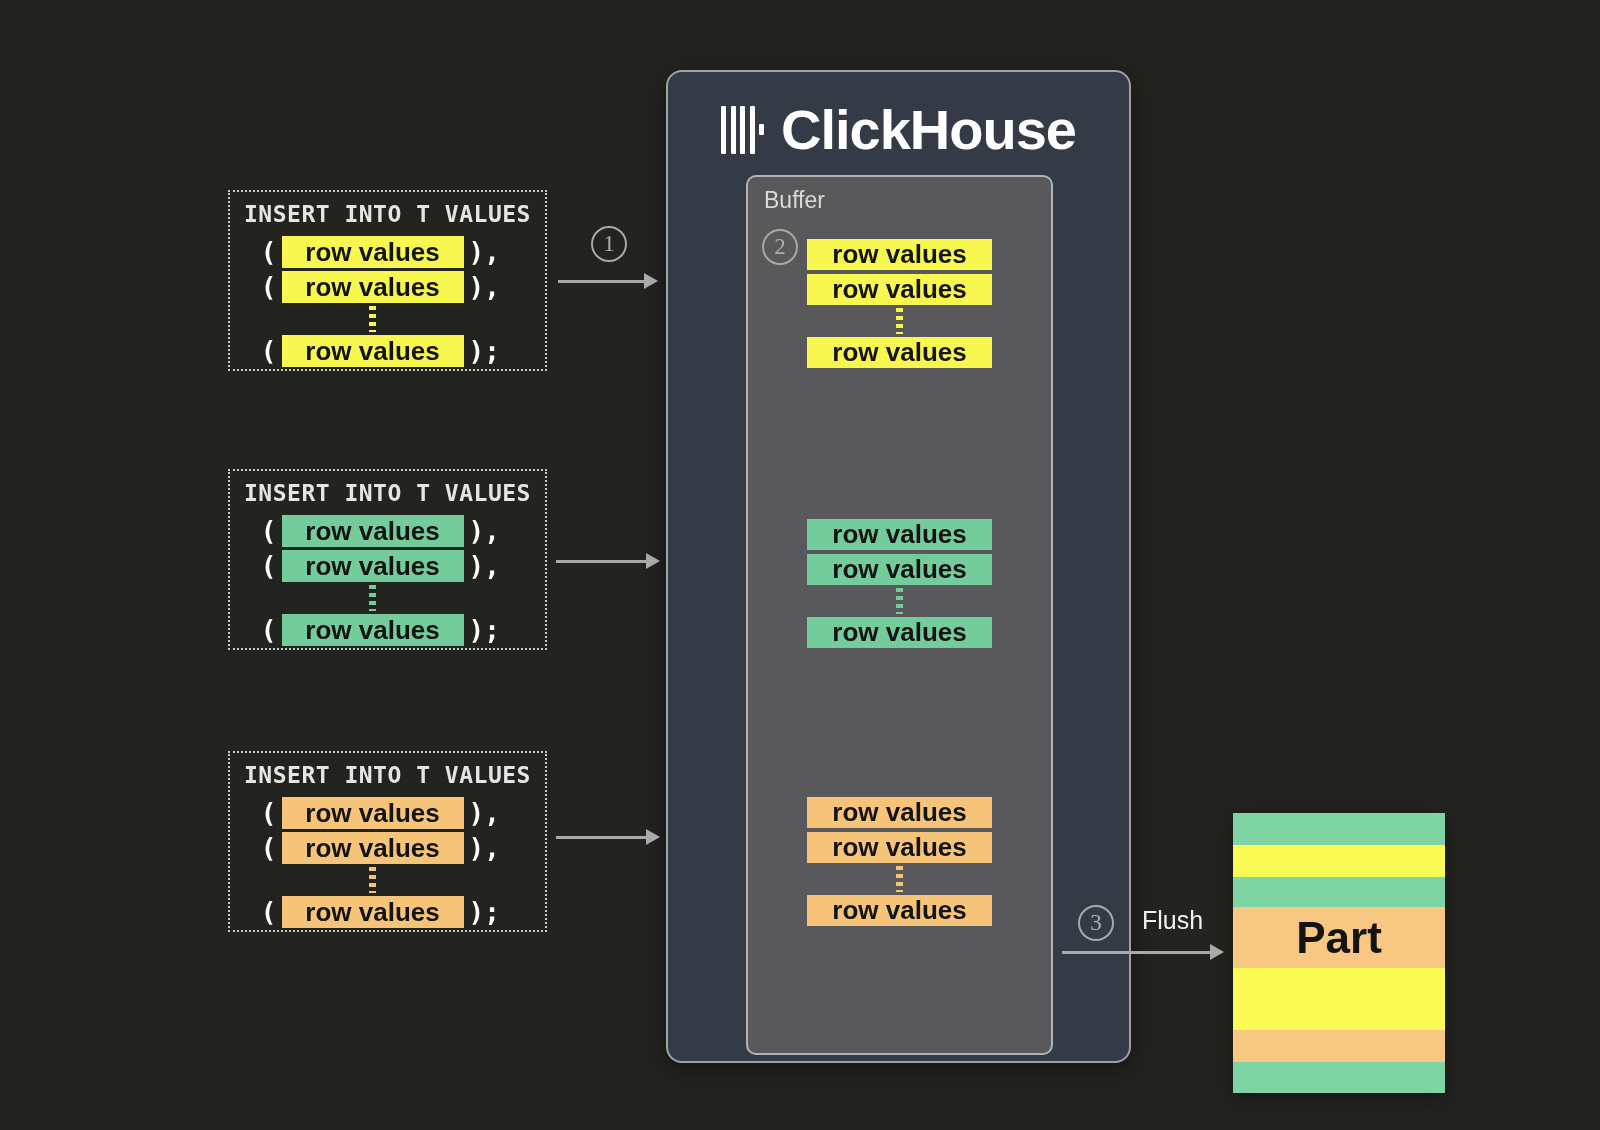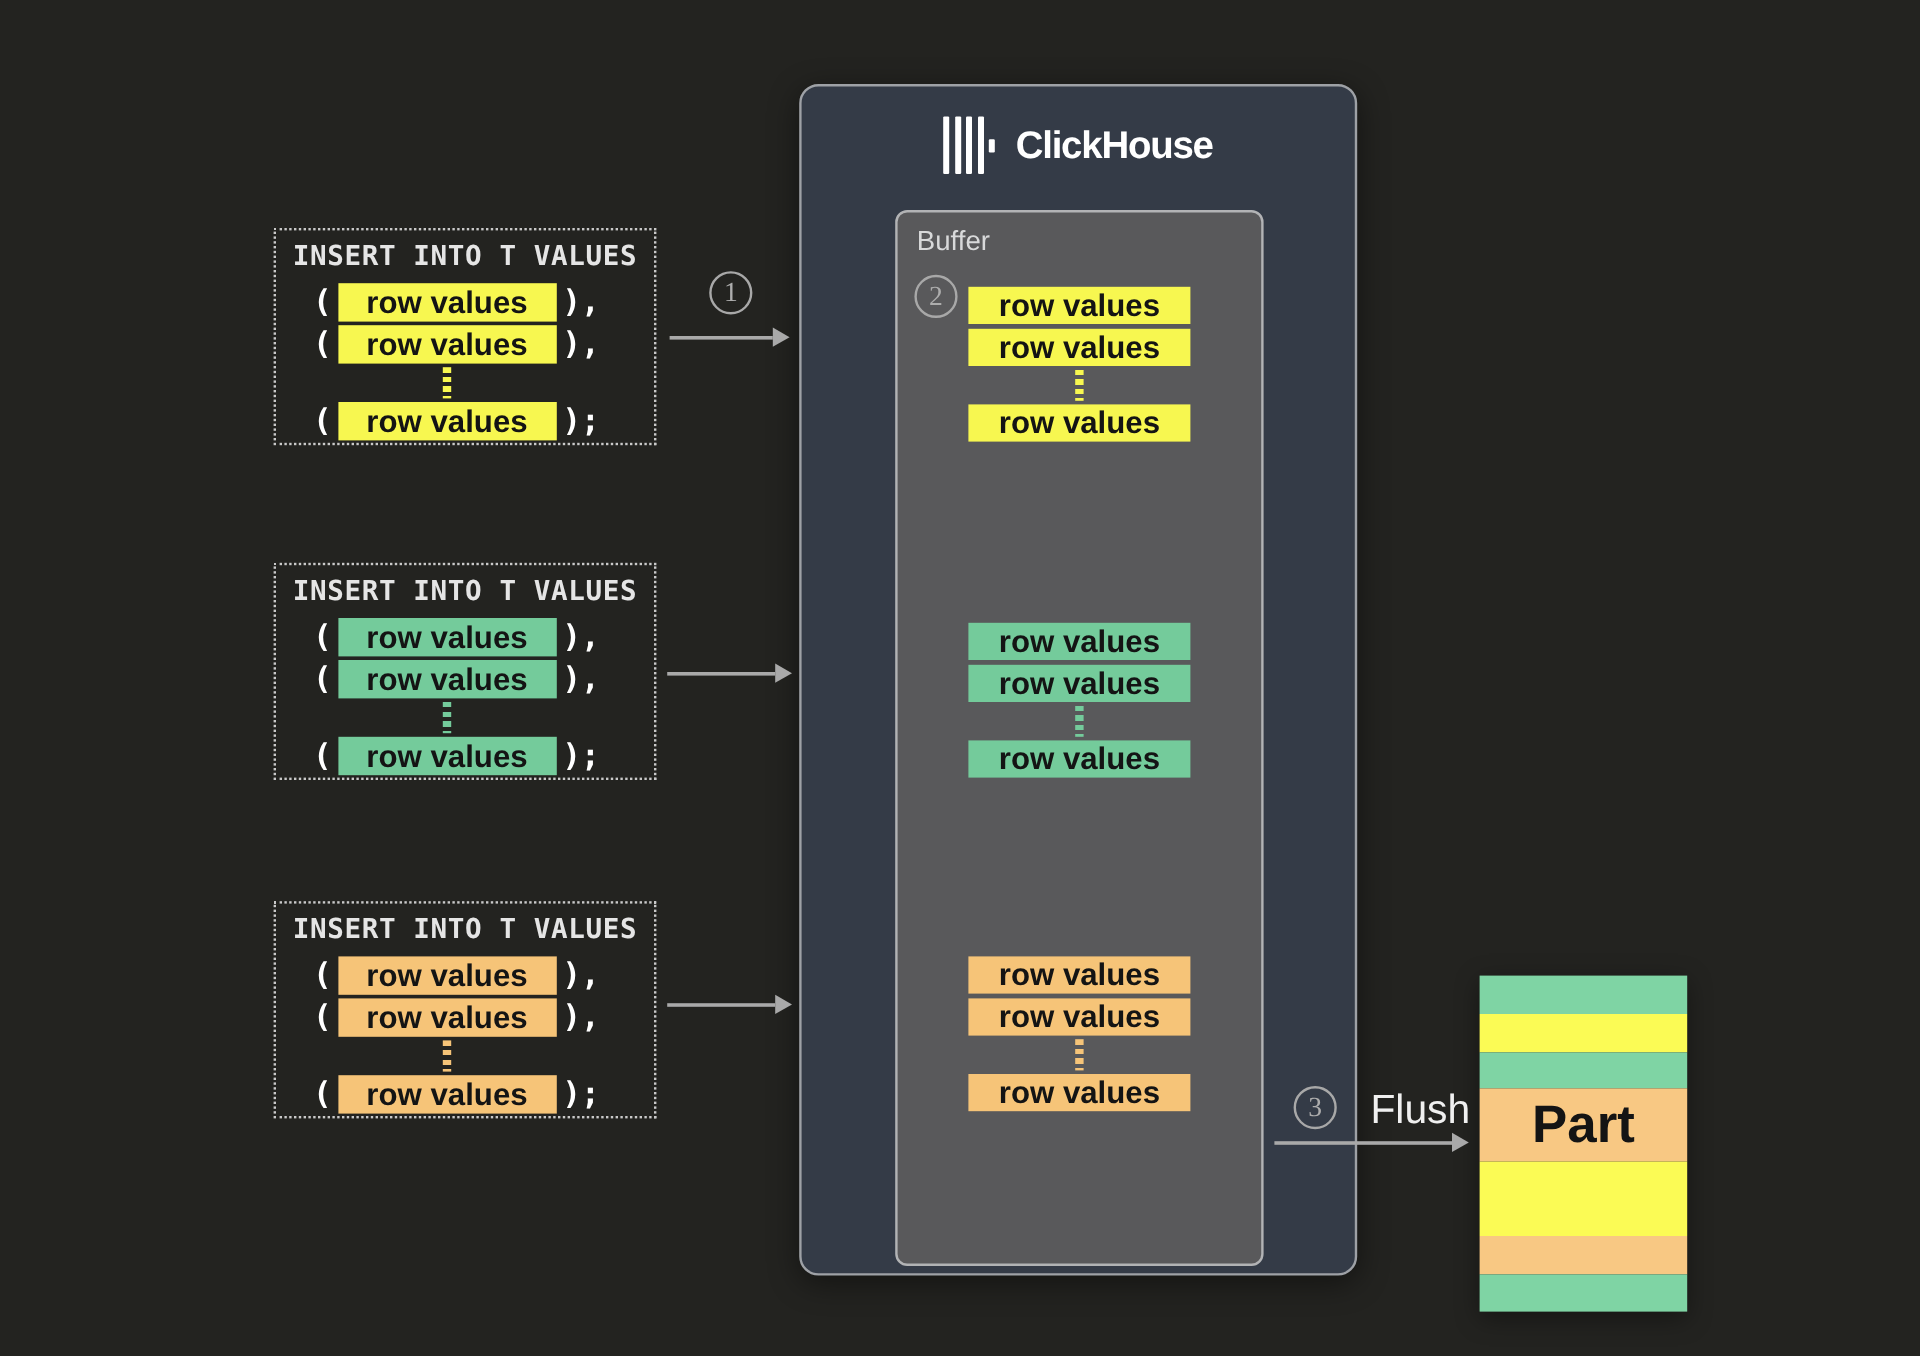--- a/index.html
+++ b/index.html
@@ -65,38 +65,38 @@
     display:flex; align-items:center; justify-content:center;
     color:#ADADAD; font-size:23px; font-family:"Liberation Serif", serif;
     z-index:6;
   }
   .badge-1 { left:591px; top:226px; }
   .badge-2 { left:14px;  top:52px; }   
   .badge-3 { left:1078px; top:905px; }
 
   .flush-label {
     position:absolute; left:1142px; top:906px;
-    font-size:34px; color:#F0F0F0; z-index:6;
+    font-size:25px; color:#F0F0F0; z-index:6;
   }
 
   
   .panel {
     position:absolute; left:666px; top:70px; width:465px; height:993px;
     background:#343B47; border:2px solid #9EA1A6; border-radius:16px;
     box-sizing:border-box; box-shadow:0 6px 26px rgba(0,0,0,0.45);
   }
   .panel-header {
     position:absolute; top:25px; left:0; right:0;
     display:flex; align-items:center; justify-content:center; gap:17px;
   }
   .logo { display:flex; align-items:center; gap:4.5px; }
   .logo .bar { width:5px; height:48px; background:#FFFFFF; border-radius:1px; }
   .logo .dotmark { width:5px; height:11px; background:#FFFFFF; border-radius:1px; }
   .panel-title {
-    font-size:32px; font-weight:bold; color:#FFFFFF; letter-spacing:-1px;
+    font-size:56px; font-weight:bold; color:#FFFFFF; letter-spacing:-1px;
     white-space:nowrap;
   }
 
   
   .buffer {
     position:absolute; left:78px; top:103px; width:307px; height:880px;
     background:#59595B; border:2px solid #B2B3B5; border-radius:10px;
     box-sizing:border-box;
   }
   .buffer-label {
@@ -112,21 +112,21 @@
     display:flex; align-items:center; justify-content:center;
     font-weight:bold; font-size:26px; color:#141414; white-space:nowrap;
   }
   .bdots {
     width:7px; height:26px; margin:-1px auto 3px;
     background:repeating-linear-gradient(to bottom, var(--c) 0 4.5px, transparent 4.5px 8px);
   }
 
   
   .part {
-    position:absolute; left:1233px; top:813px; width:173px; height:280px;
+    position:absolute; left:1233px; top:813px; width:212px; height:280px;
     display:flex; flex-direction:column;
     box-shadow:0 5px 20px rgba(0,0,0,0.4);
   }
   .stripe { width:100%; display:flex; align-items:center; justify-content:center; }
   .part-label {
     font-size:44px; font-weight:bold; color:#141414;
   }
 </style>
 </head>
 <body>

